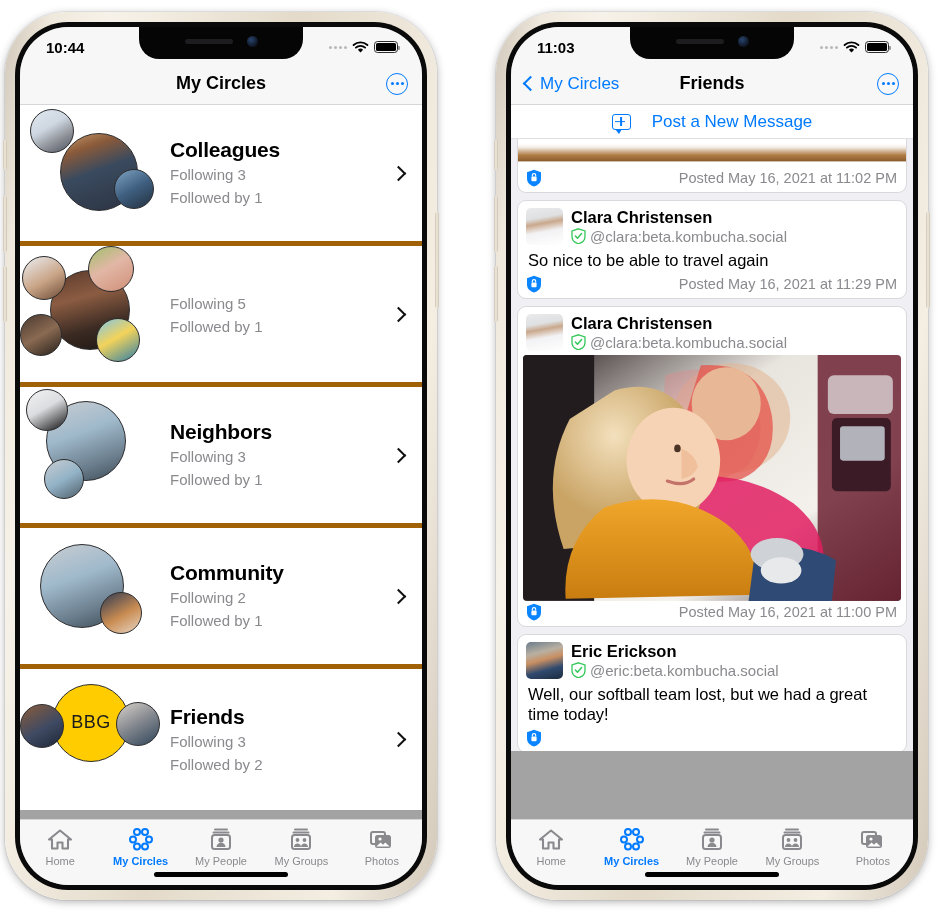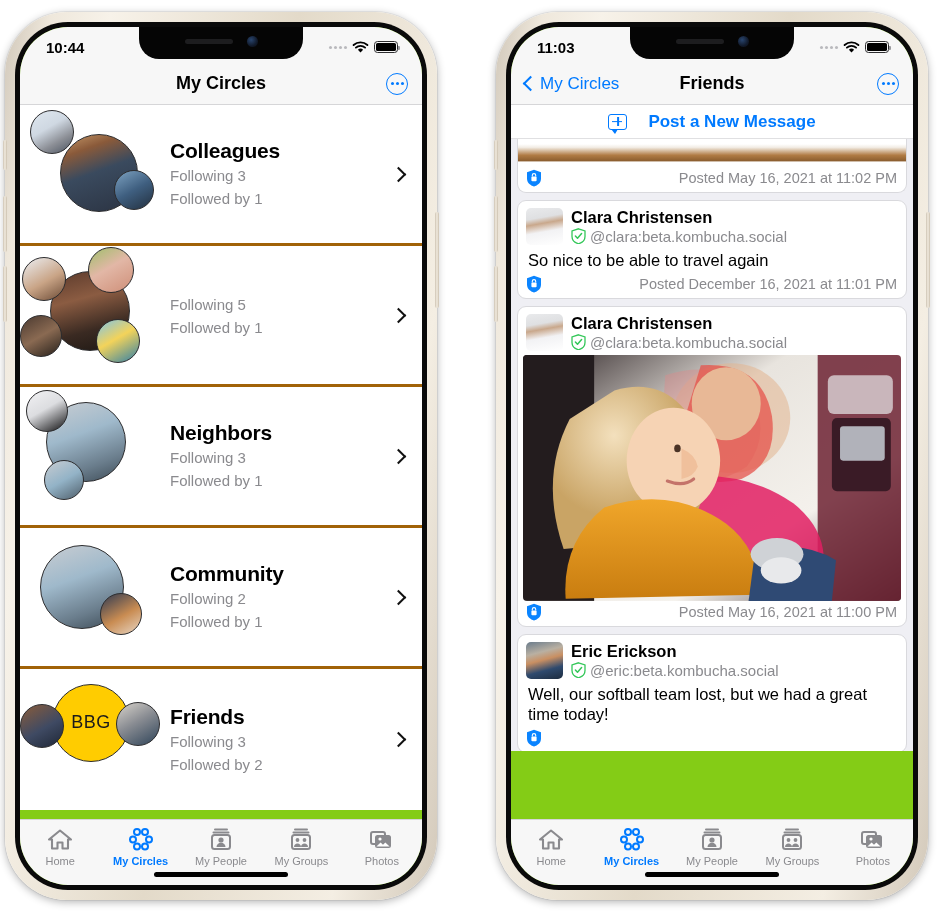--- a/index.html
+++ b/index.html
@@ -26,21 +26,21 @@
 
   .bezel {
     position: absolute; inset: 10px;
     border-radius: 53px;
     background: #0a0a0a;
     padding: 5px;
   }
   .screen {
     position: absolute; inset: 5px;
     border-radius: 48px;
-    background: #84cc16;
+    background: #a3a3a3;
     overflow: hidden;
   }
 
   
   .btn-side {
     position: absolute; background: linear-gradient(90deg,#cdc3b3,#f2ebdf,#cabfad);
     border-radius: 2px;
   }
   .btn-left { left: -2px; width: 4px; }
   .btn-right{ right: -2px; width: 4px; }
@@ -100,21 +100,21 @@
     display: flex; align-items: center; justify-content: center; gap: 2px;
   }
   .nav-more i { width: 3px; height: 3px; border-radius: 50%; background: #007aff; display:block; }
 
   
   .content { position: relative; background: #fff; }
   .circle-list { background: #fff; }
   .circle-row {
     display: flex; align-items: center;
     height: 141px; padding: 0 12px 0 6px;
-    border-bottom: 3px solid #a16207;
+    border-bottom: 5px solid #a16207;
     position: relative;
   }
   .circle-row:last-child { border-bottom: none; }
   .cluster { width: 132px; height: 132px; position: relative; flex: none; }
   .av { position: absolute; border-radius: 50%; background-size: cover; background-position: center; border: 1.4px solid #2c2c2e; overflow: hidden; }
   .row-text { flex: 1; padding-left: 12px; }
   .row-title { font-size: 21px; font-weight: bold; color: #000; letter-spacing: -0.2px; }
   .row-sub { font-size: 15px; color: #8a8a8e; margin-top: 3px; line-height: 1.33; }
   .chev {
     width: 11px; height: 11px; flex: none; margin-right: 6px;
@@ -123,21 +123,21 @@
   }
   .bbg {
     background: #ffcc00; display: flex; align-items: center; justify-content: center;
     font-size: 18px; font-weight: normal; color: #1b1b1b; letter-spacing: 0.5px;
   }
 
   
   .postbar {
     height: 34px; background: #fff;
     display: flex; align-items: center; justify-content: center; gap: 21px;
-    color: #007aff; font-size: 17px; font-weight: 700;
+    color: #007aff; font-size: 17px; font-weight: 400;
     border-bottom: 1px solid #e0e0e2;
   }
   .msg-plus { width: 19px; height: 16px; position: relative; flex:none; }
   .msg-plus .bub { position:absolute; inset:0; border:1.8px solid #007aff; border-radius:3px; }
   .msg-plus .tail { position:absolute; left:3px; bottom:-4px; width:0;height:0;
       border-left:4px solid transparent; border-right:3px solid transparent; border-top:5px solid #007aff;}
   .msg-plus .pv { position:absolute; left:50%; top:3.4px; width:1.8px; height:9px; background:#007aff; transform:translateX(-50%); }
   .msg-plus .ph { position:absolute; top:50%; left:3.6px; width:10px; height:1.8px; background:#007aff; transform:translateY(-50%); }
 
   .feed { background: #efeff4; padding: 0 6px; height: 612px; overflow: hidden; position: relative; }
@@ -445,21 +445,21 @@
                 </div>
               </div>
             </div>
             <div class="ptext">So nice to be able to travel again</div>
             <div class="card-foot">
               <svg class="lock-shield" viewBox="0 0 16 18">
                 <path d="M8 .8 L15 3.2 v6.2 c0 4.3-3.3 6.9-7 8-3.7-1.1-7-3.7-7-8V3.2z" fill="#0a84ff"></path>
                 <rect x="5.4" y="7.6" width="5.2" height="4.6" rx="1" fill="#fff"></rect>
                 <path d="M6.3 7.6V6.3a1.7 1.7 0 0 1 3.4 0v1.3" fill="none" stroke="#fff" stroke-width="1.1"></path>
               </svg>
-              <span class="ptime">Posted December 16, 2021 at 11:01 PM</span>
+              <span class="ptime">Posted May 16, 2021 at 11:29 PM</span>
             </div>
           </div>
 
           <div class="card">
             <div class="card-head">
               <div class="pavatar" style="background-image:linear-gradient(170deg,#e9eaec 0%,#dfe0e2 28%,#c9a88c 42%,#f2f2f4 62%,#ffffff 100%);"></div>
               <div>
                 <div class="pname">Clara Christensen</div>
                 <div class="phandle">
                   <svg class="shield-check" viewBox="0 0 15 16">

